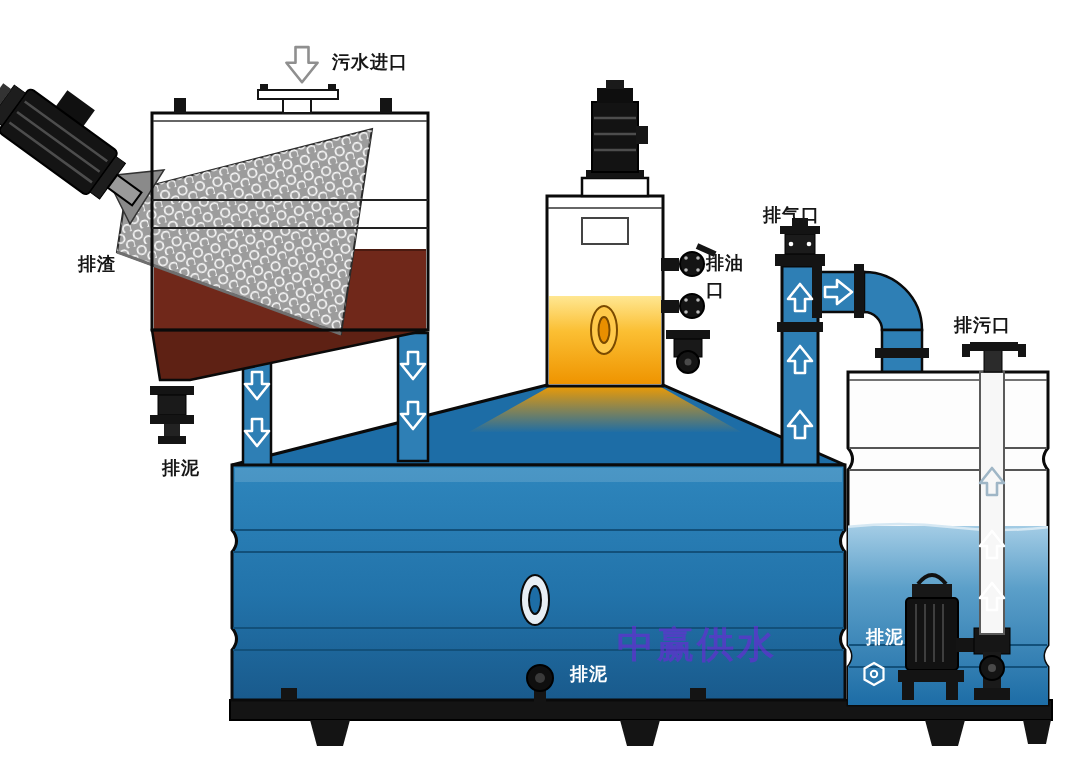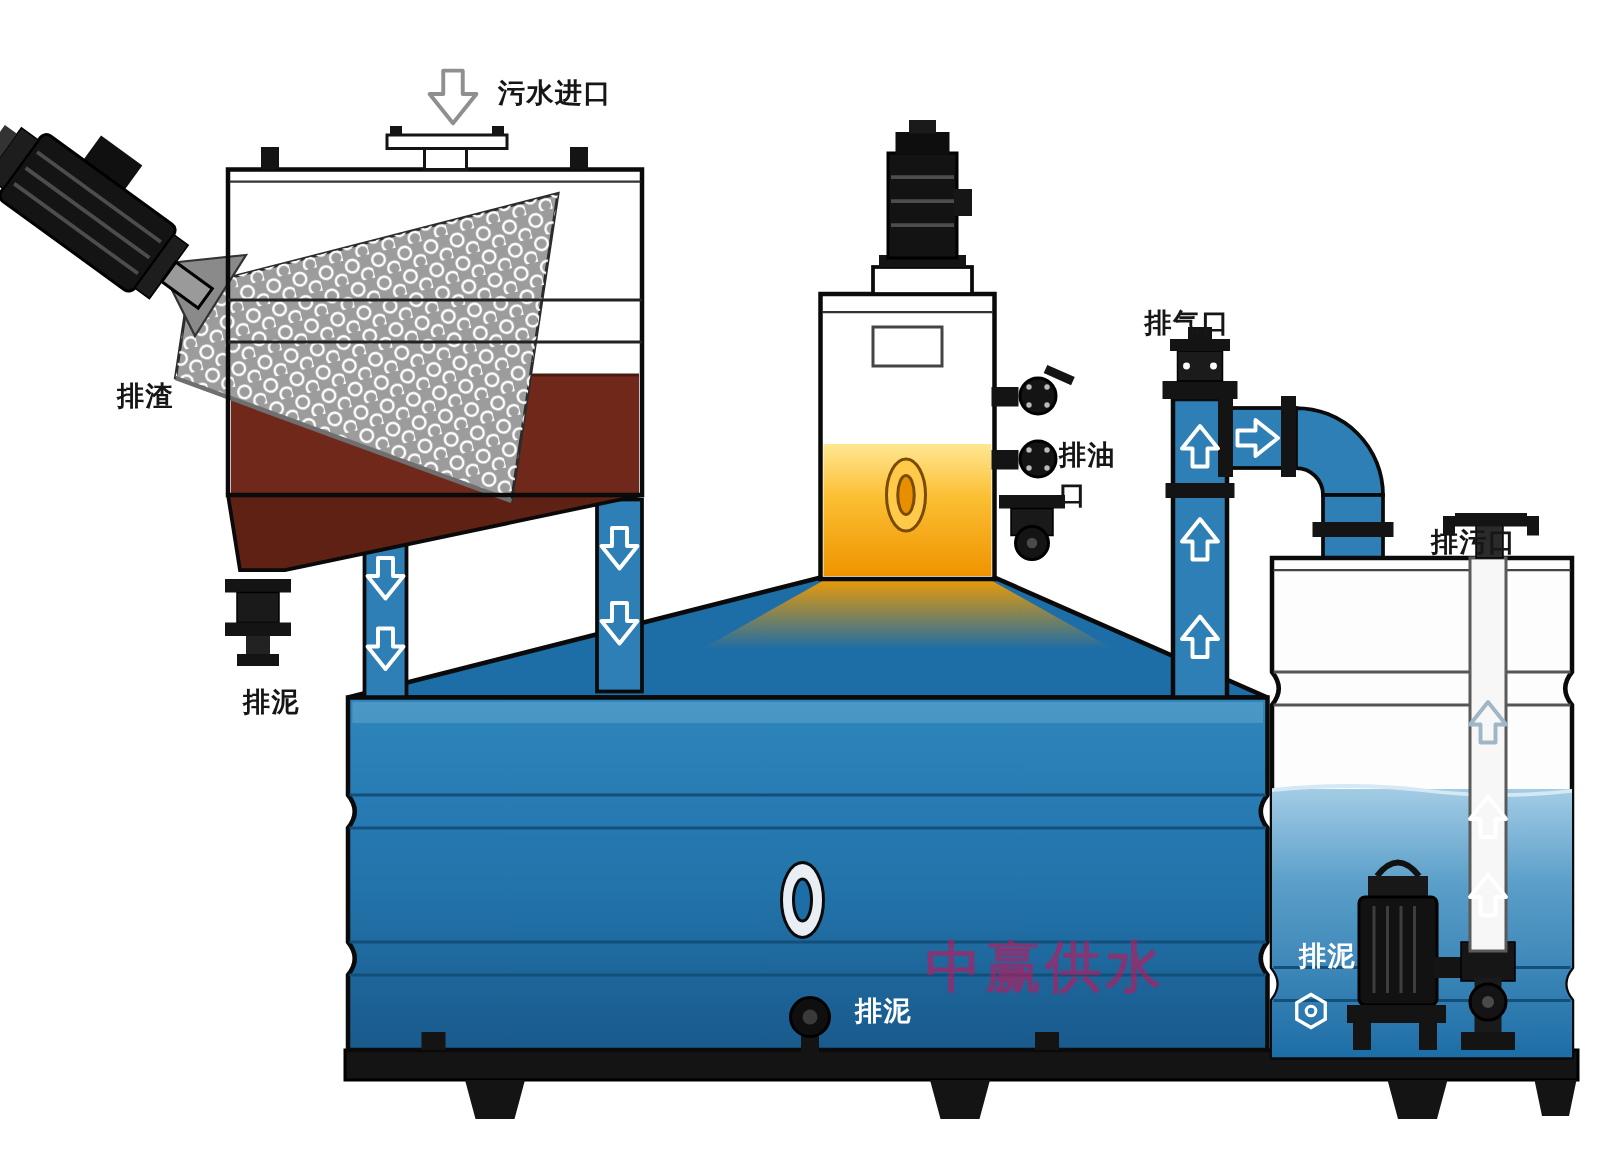--- a/index.html
+++ b/index.html
@@ -3,21 +3,21 @@
 <meta charset="utf-8">
 <style>
   * { margin:0; padding:0; box-sizing:border-box; }
   html,body { background:#ffffff; font-family:"Liberation Sans","DejaVu Sans",sans-serif; }
   .stage { position:relative; width:1066px; height:783px; background:#ffffff; overflow:hidden; }
   .stage svg { position:absolute; left:0; top:0; display:block; }
   .lbl { position:absolute; font-size:18px; font-weight:600; color:#161616; letter-spacing:1px; white-space:nowrap; }
   .lbl.white { color:#ffffff; }
   .lbl.wrap2 { white-space:normal; word-break:break-all; line-height:27px; }
   .watermark { position:absolute; left:617px; top:620px; font-size:37px; font-weight:700;
-               color:#be185d; opacity:0.62; letter-spacing:3px; white-space:nowrap; }
+               color:#6d28d9; opacity:0.62; letter-spacing:3px; white-space:nowrap; }
   .arrW  { fill:none; stroke:#ffffff; stroke-width:2.6; stroke-linejoin:round; stroke-linecap:round; }
   .arrG  { fill:none; stroke:#9fb6c6; stroke-width:2.6; stroke-linejoin:round; stroke-linecap:round; }
   .arrBig{ fill:#ffffff; stroke:#8f8f8f; stroke-width:2; stroke-linejoin:round; }
 </style>
 </head>
 <body>
 
 <div class="stage">
 
 <svg width="1066" height="783" viewBox="0 0 1066 783">
@@ -250,20 +250,20 @@
       <rect x="674" y="339" width="28" height="18" fill="#191919" stroke="#000"></rect>
       <circle cx="688" cy="362" r="11" fill="#141414" stroke="#000" stroke-width="2"></circle>
       <circle cx="688" cy="362" r="3.5" fill="#4a4a4a"></circle>
     </g>
   </g>
 </svg>
 
 <div class="lbl" style="left:332px; top:50px;">污水进口</div>
 <div class="lbl" style="left:78px;  top:252px;">排渣</div>
 <div class="lbl" style="left:162px; top:456px;">排泥</div>
-<div class="lbl wrap2" style="left:706px; top:250px; width:44px;margin-top:40px;">排油口</div>
+<div class="lbl wrap2" style="left:706px; top:250px; width:44px;">排油口</div>
 <div class="lbl" style="left:763px; top:203px;font-family:Liberation Mono, monospace;">排气口</div>
-<div class="lbl" style="left:954px; top:313px;margin-top:36px;">排污口</div>
+<div class="lbl" style="left:954px; top:313px;">排污口</div>
 <div class="lbl white" style="left:570px; top:662px;">排泥</div>
 <div class="lbl white" style="left:866px; top:625px;">排泥</div>
 <div class="watermark">中赢供水</div>
 
 </div>
 
 </body></html>

